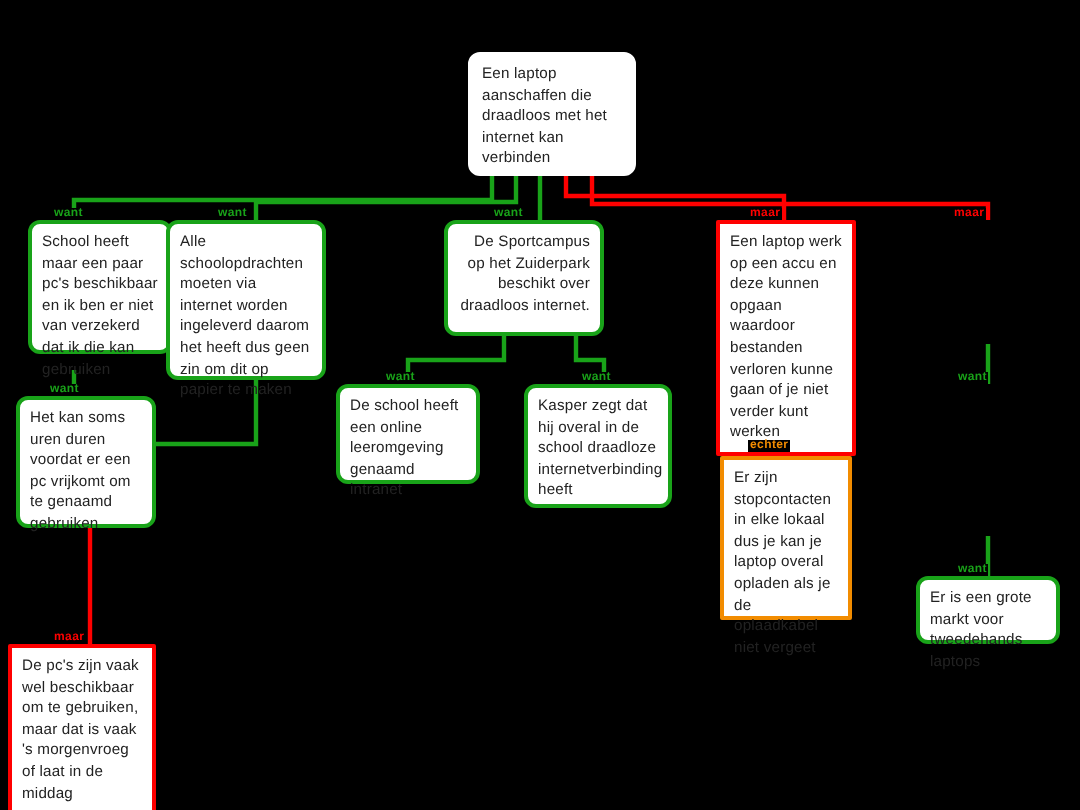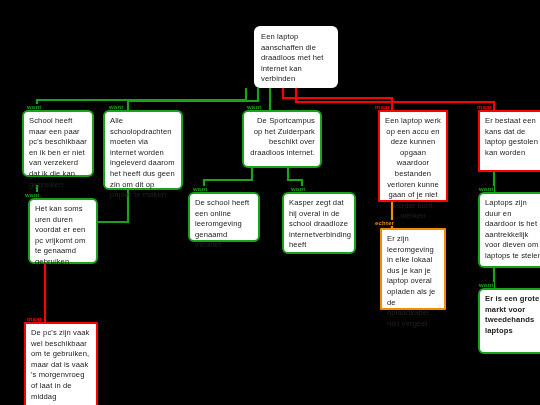--- a/index.html
+++ b/index.html
@@ -14,21 +14,20 @@
     background:#ffffff;
     border:2px solid #19a319;
     border-radius:6px;
     box-sizing:border-box;
     color:#222222;
     font-size:7.6px;
     line-height:10.6px;
     padding:4px 5px 4px 5px;
     letter-spacing:0.1px;
     z-index:3;
-    margin-left:20px;
   }
   .node.red{border-color:#ff0000;border-radius:1px;}
   .node.orange{border-color:#f28c00;border-radius:1px;}
   .node.root{border-color:#ffffff;border-radius:6px;}
   .wlabel{
     position:absolute;
     font-size:6px;
     font-weight:bold;
     letter-spacing:0.2px;
     z-index:4;
@@ -87,70 +86,64 @@
 
   <div class="node root" style="left:234px;top:26px;width:84px;height:62px;">
     <span>Een laptop aanschaffen die draadloos met het internet kan verbinden</span>
   </div>
   <div class="wlabel g" style="left:26px;top:104px;">want</div>
   <div class="wlabel g" style="left:108px;top:104px;">want</div>
   <div class="wlabel g" style="left:246px;top:104px;">want</div>
   <div class="wlabel r" style="left:374px;top:104px;">maar</div>
   <div class="wlabel r" style="left:476px;top:104px;">maar</div>
 
-  <div class="node" style="left:2px;top:110px;width:72px;height:67px;">
+  <div class="node" style="left:14px;top:110px;width:72px;height:67px;">
     <span>School heeft maar een paar pc's beschikbaar en ik ben er niet van verzekerd dat ik die kan gebruiken</span>
   </div>
 
   <div class="node" style="left:83px;top:110px;width:80px;height:80px;">
     <span>Alle schoolopdrachten moeten via  internet worden ingeleverd daarom het heeft dus geen zin om dit op papier te maken</span>
   </div>
 
   <div class="node" style="left:222px;top:110px;width:80px;height:58px;text-align:right;">
     <span>De Sportcampus op het Zuiderpark beschikt over draadloos internet.</span>
   </div>
 
-  <div class="node red" style="left:358px;top:110px;width:70px;height:92px;text-align:center;">
+  <div class="node red" style="left:358px;top:110px;width:70px;height:118px;">
     <span>Een laptop werk op een accu en deze kunnen opgaan waardoor bestanden verloren kunne gaan of je niet verder kunt werken</span>
   </div>
 
-  <div class="node red" style="left:458px;top:110px;width:72px;height:62px;">
-    <span>Er bestaat een kans dat de laptop gestolen kan worden</span>
-  </div>
 
   <div class="wlabel g" style="left:24px;top:192px;">want</div>
   <div class="wlabel g" style="left:192px;top:186px;">want</div>
   <div class="wlabel g" style="left:290px;top:186px;">want</div>
   <div class="wlabel g" style="left:478px;top:186px;">want</div>
   <div class="wlabel o" style="left:374px;top:220px;">echter</div>
 
   <div class="node" style="left:8px;top:198px;width:70px;height:66px;">
     <span>Het kan soms uren duren voordat er een pc vrijkomt om te genaamd gebruiken</span>
   </div>
 
   <div class="node" style="left:168px;top:192px;width:72px;height:50px;">
     <span>De school heeft een online leeromgeving genaamd intranet</span>
   </div>
 
   <div class="node" style="left:262px;top:192px;width:74px;height:62px;">
     <span>Kasper zegt dat hij overal in de school draadloze internetverbinding heeft</span>
   </div>
 
   <div class="node orange" style="left:360px;top:228px;width:66px;height:82px;">
-    <span>Er zijn leeromgeving in elke lokaal dus je kan je laptop overal opladen als je de oplaadkabel niet vergeet</span>
+    <span>Er zijn stopcontacten in elke lokaal dus je kan je laptop overal opladen als je de oplaadkabel niet vergeet</span>
   </div>
 
-  <div class="node" style="left:458px;top:192px;width:72px;height:76px;">
-    <span>Laptops zijn duur en daardoor is het aantrekkelijk voor dieven om laptops te stelen</span>
-  </div>
 
   <div class="wlabel r" style="left:26px;top:316px;">maar</div>
   <div class="wlabel g" style="left:478px;top:282px;">want</div>
 
   <div class="node red" style="left:4px;top:322px;width:74px;height:92px;">
     <span>De pc's zijn vaak wel beschikbaar om te gebruiken, maar dat is vaak 's morgenvroeg of laat in de middag</span>
   </div>
 
-  <div class="node" style="left:458px;top:288px;width:72px;height:66px;font-weight:bold;">
+  <div class="node" style="left:458px;top:288px;width:72px;height:34px;">
     <span>Er is een grote markt voor tweedehands laptops</span>
   </div>
 
 </div>
 
 </body></html>

